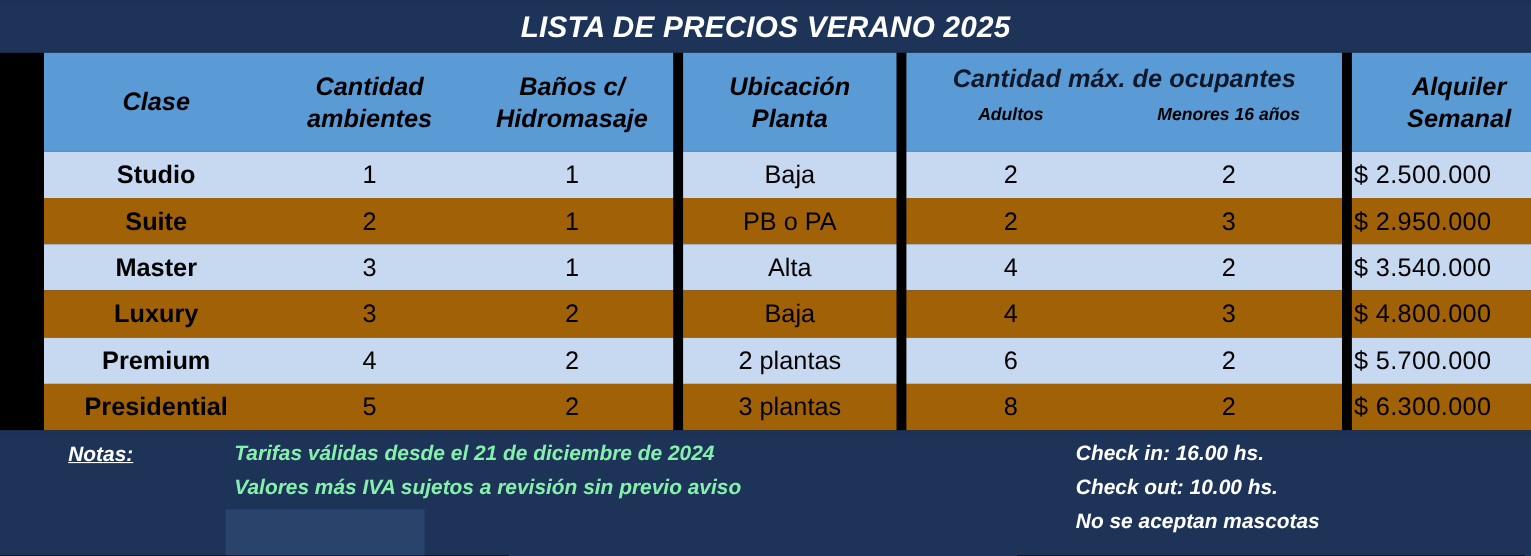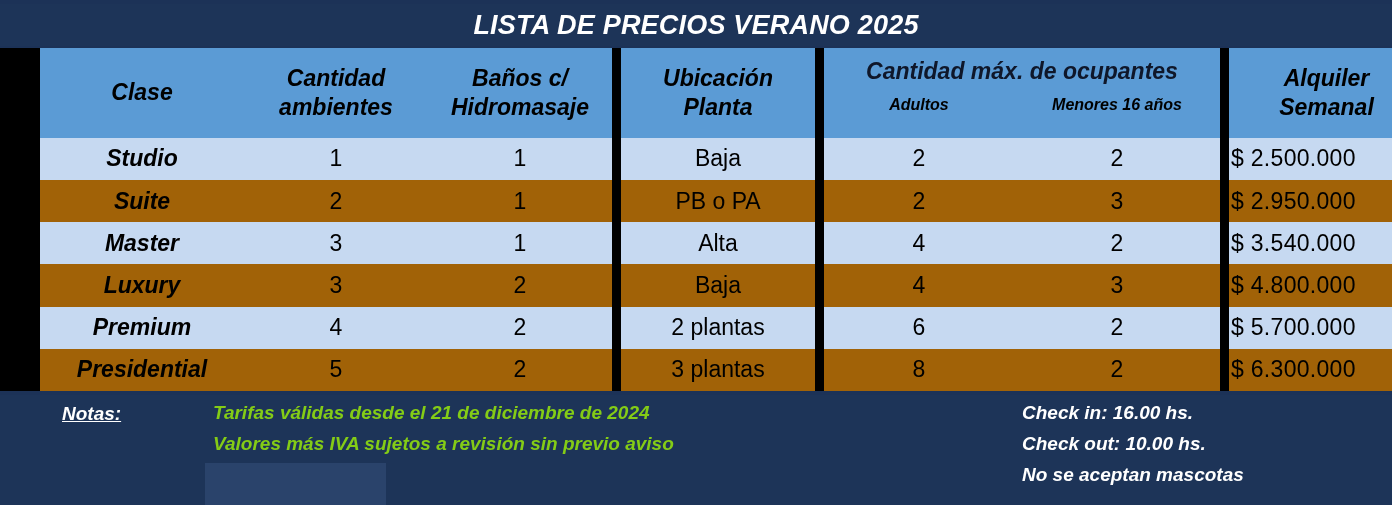--- a/index.html
+++ b/index.html
@@ -134,21 +134,20 @@
     display: flex;
     align-items: center;
     justify-content: center;
     color: #000000;
     font-size: 23px;
     line-height: 1;
     height: 100%;
   }
   .bcell.class-name {
     font-weight: bold;
-    font-style: italic;
   }
   .bcell.price {
     justify-content: flex-start;
     padding-left: 2px;
     letter-spacing: 0.3px;
   }
 
   
   .c-clase    { width: 204px; }
   .c-amb      { width: 184px; }
@@ -182,40 +181,39 @@
     text-decoration: underline;
   }
   .notes-col {
     position: absolute;
     left: 213px; top: 7px;
     display: flex;
     flex-direction: column;
     gap: 9px;
   }
   .notes-col .note-line {
-    color: #84cc16;
+    color: #86efac;
     font-size: 19px;
     font-weight: bold;
     font-style: italic;
     white-space: nowrap;
   }
   .checks-col {
     position: absolute;
     left: 978px; top: 7px;
     display: flex;
     flex-direction: column;
     gap: 9px;
   }
   .checks-col .check-line {
     color: #ffffff;
     font-size: 19px;
     font-weight: bold;
     font-style: italic;
     white-space: nowrap;
-    margin-left: 44px;
   }
 </style>
 </head>
 <body>
 
 <div class="sheet">
 
   <div class="title-bar">
     <span class="title-text">LISTA DE PRECIOS VERANO 2025</span>
   </div>

